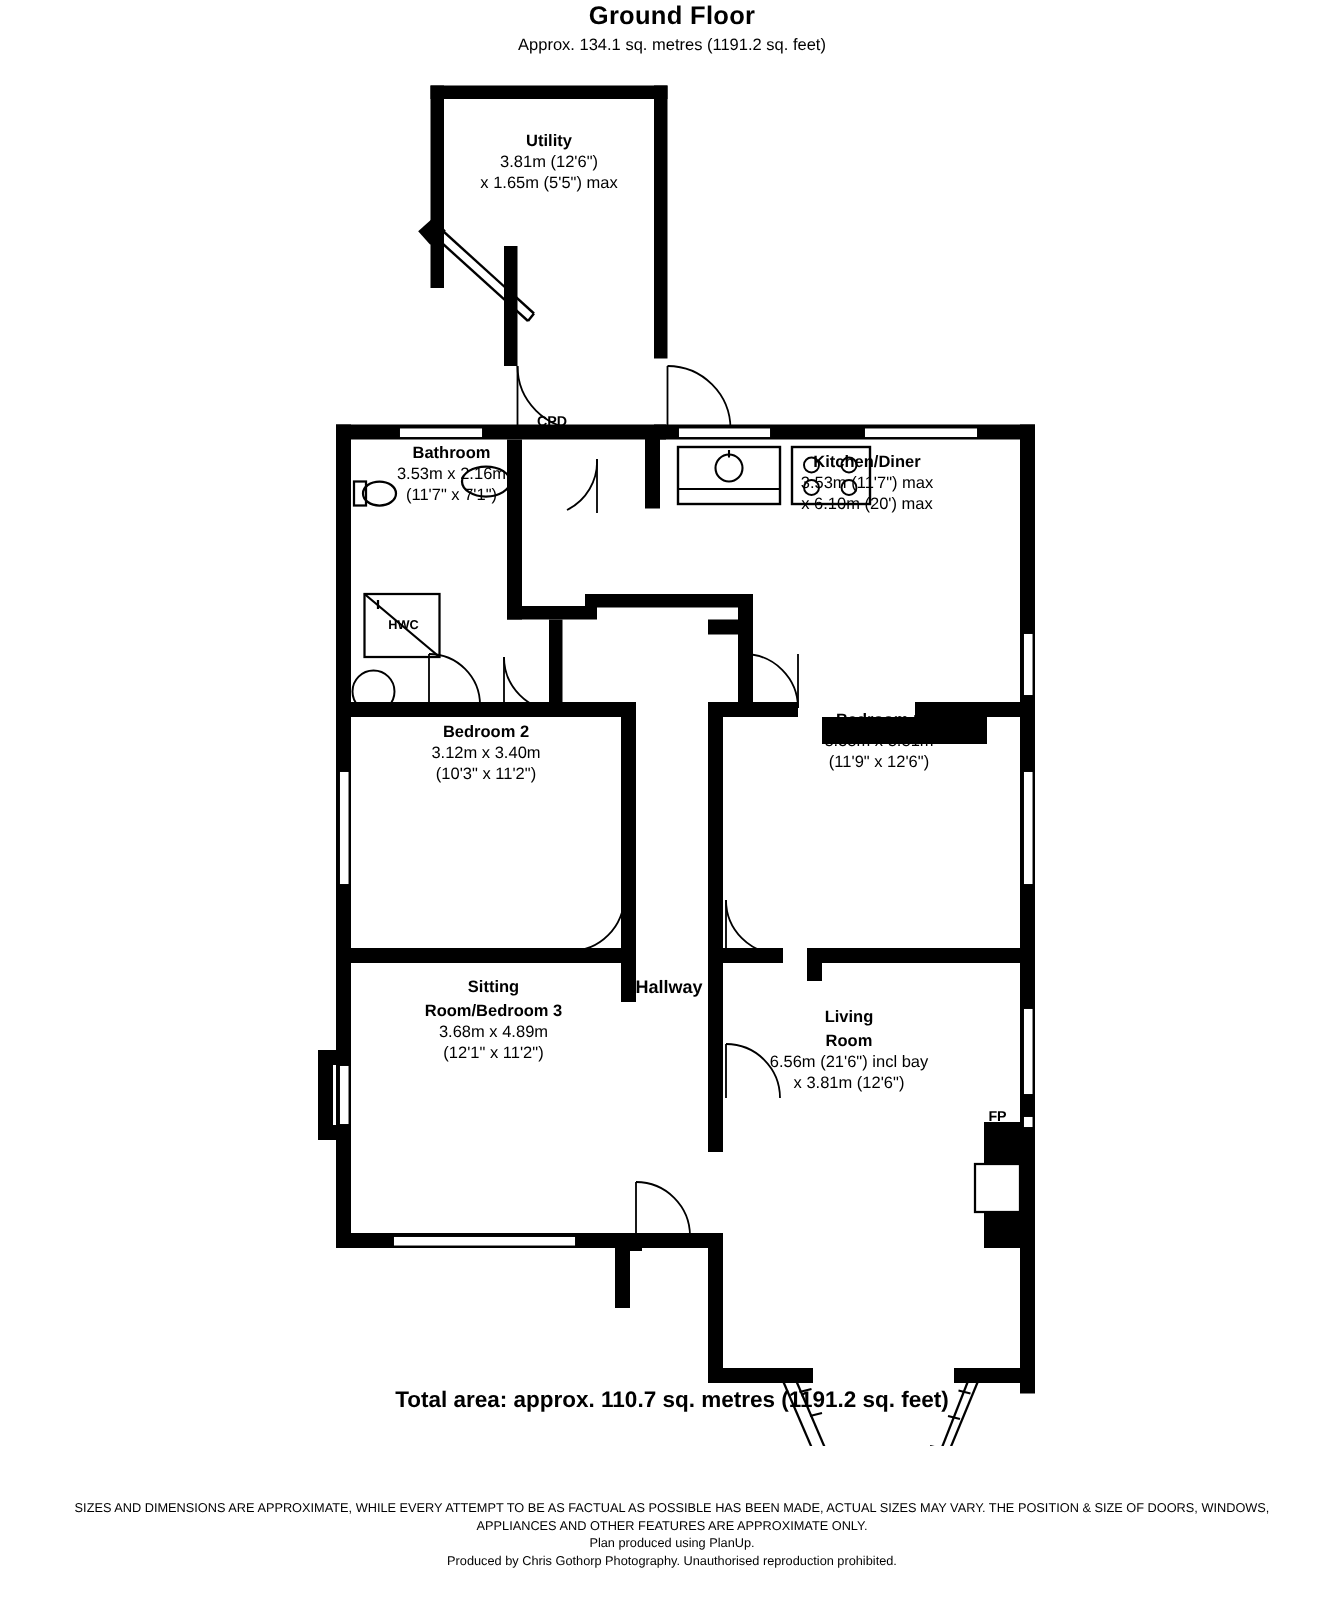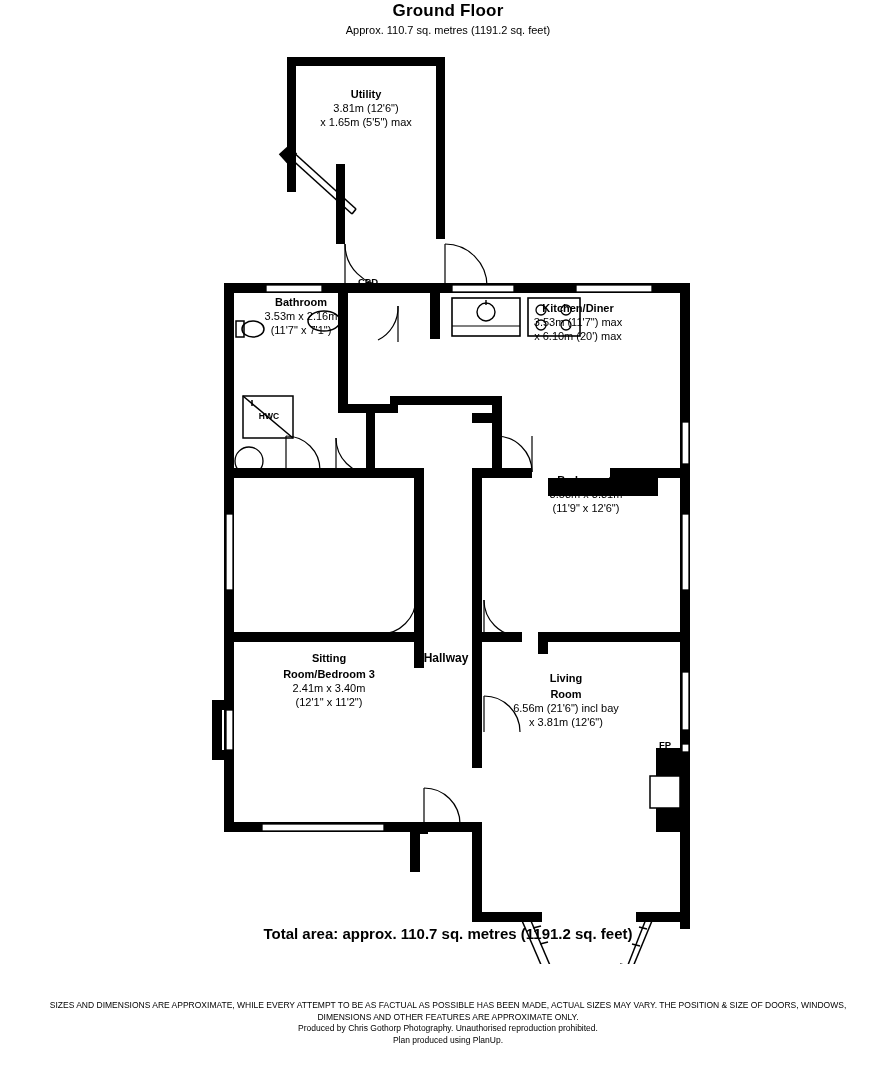--- a/index.html
+++ b/index.html
@@ -98,21 +98,21 @@
     line-height: 18px;
   }
 </style>
 </head>
 <body>
 
 <div class="page">
 
   <div class="header">
     <div class="title">Ground Floor</div>
-    <div class="subtitle">Approx. 110.7 sq. metres (1191.2 sq. feet)</div>
+    <div class="subtitle">Approx. 134.1 sq. metres (1191.2 sq. feet)</div>
   </div>
 
   <div class="stage">
     <svg width="896" height="920" viewBox="0 0 896 920" xmlns="http://www.w3.org/2000/svg">
       <g fill="#000000" stroke="none">
 
         <rect x="287" y="13" width="158" height="9"></rect>
         <rect x="287" y="13" width="9" height="135"></rect>
         <rect x="436" y="13" width="9" height="182"></rect>
         <rect x="336" y="120" width="9" height="80"></rect>
@@ -296,50 +296,55 @@
       <div class="dim">3.53m x 2.16m</div>
       <div class="dim">(11'7" x 7'1")</div>
     </div>
 
     <div class="room-label" style="left:466px; top:256px; width:224px;">
       <div class="name">Kitchen/Diner</div>
       <div class="dim">3.53m (11'7") max</div>
       <div class="dim">x 6.10m (20') max</div>
     </div>
 
+    <div class="room-label" style="left:234px; top:436px; width:180px;">
+      <div class="name">Bedroom 2</div>
+      <div class="dim">3.12m x 3.40m</div>
+      <div class="dim">(10'3" x 11'2")</div>
+    </div>
 
     <div class="room-label" style="left:492px; top:428px; width:188px;">
       <div class="name">Bedroom 1</div>
       <div class="dim">3.58m x 3.81m</div>
       <div class="dim">(11'9" x 12'6")</div>
     </div>
 
     <div class="room-label" style="left:234px; top:606px; width:190px;">
       <div class="name">Sitting</div>
       <div class="name">Room/Bedroom 3</div>
-      <div class="dim">2.41m x 3.40m</div>
+      <div class="dim">3.68m x 4.89m</div>
       <div class="dim">(12'1" x 11'2")</div>
     </div>
 
     <div class="room-label" style="left:462px; top:626px; width:208px;">
       <div class="name">Living</div>
       <div class="name">Room</div>
       <div class="dim">6.56m (21'6") incl bay</div>
       <div class="dim">x 3.81m (12'6")</div>
     </div>
 
     <div class="tiny-label" style="left:350px; top:232px; width:36px;">CPD</div>
     <div class="tiny-label" style="left:233px; top:367px; width:32px; font-size:8.5px;margin-left:20px;">HWC</div>
     <div class="tiny-label" style="left:396px; top:607px; width:100px; font-size:12px;">Hallway</div>
     <div class="tiny-label" style="left:650px; top:695px; width:30px;">FP</div>
   </div>
 
   <div class="footer total-area" style="top:924px;">Total area: approx. 110.7 sq. metres (1191.2 sq. feet)</div>
 
   <div class="footer disclaimer" style="top:1000px;">
     <div>SIZES AND DIMENSIONS ARE APPROXIMATE, WHILE EVERY ATTEMPT TO BE AS FACTUAL AS POSSIBLE HAS BEEN MADE, ACTUAL SIZES MAY VARY. THE POSITION &amp; SIZE OF DOORS, WINDOWS,</div>
-    <div>DIMENSIONS AND OTHER FEATURES ARE APPROXIMATE ONLY.</div>
+    <div>APPLIANCES AND OTHER FEATURES ARE APPROXIMATE ONLY.</div>
+    <div>Plan produced using PlanUp.</div>
     <div>Produced by Chris Gothorp Photography. Unauthorised reproduction prohibited.</div>
-    <div>Plan produced using PlanUp.</div>
   </div>
 
   <div class="footer address" style="top:1100px;">72 High Street, Billinghay</div>
 </div>
 
 </body></html>

